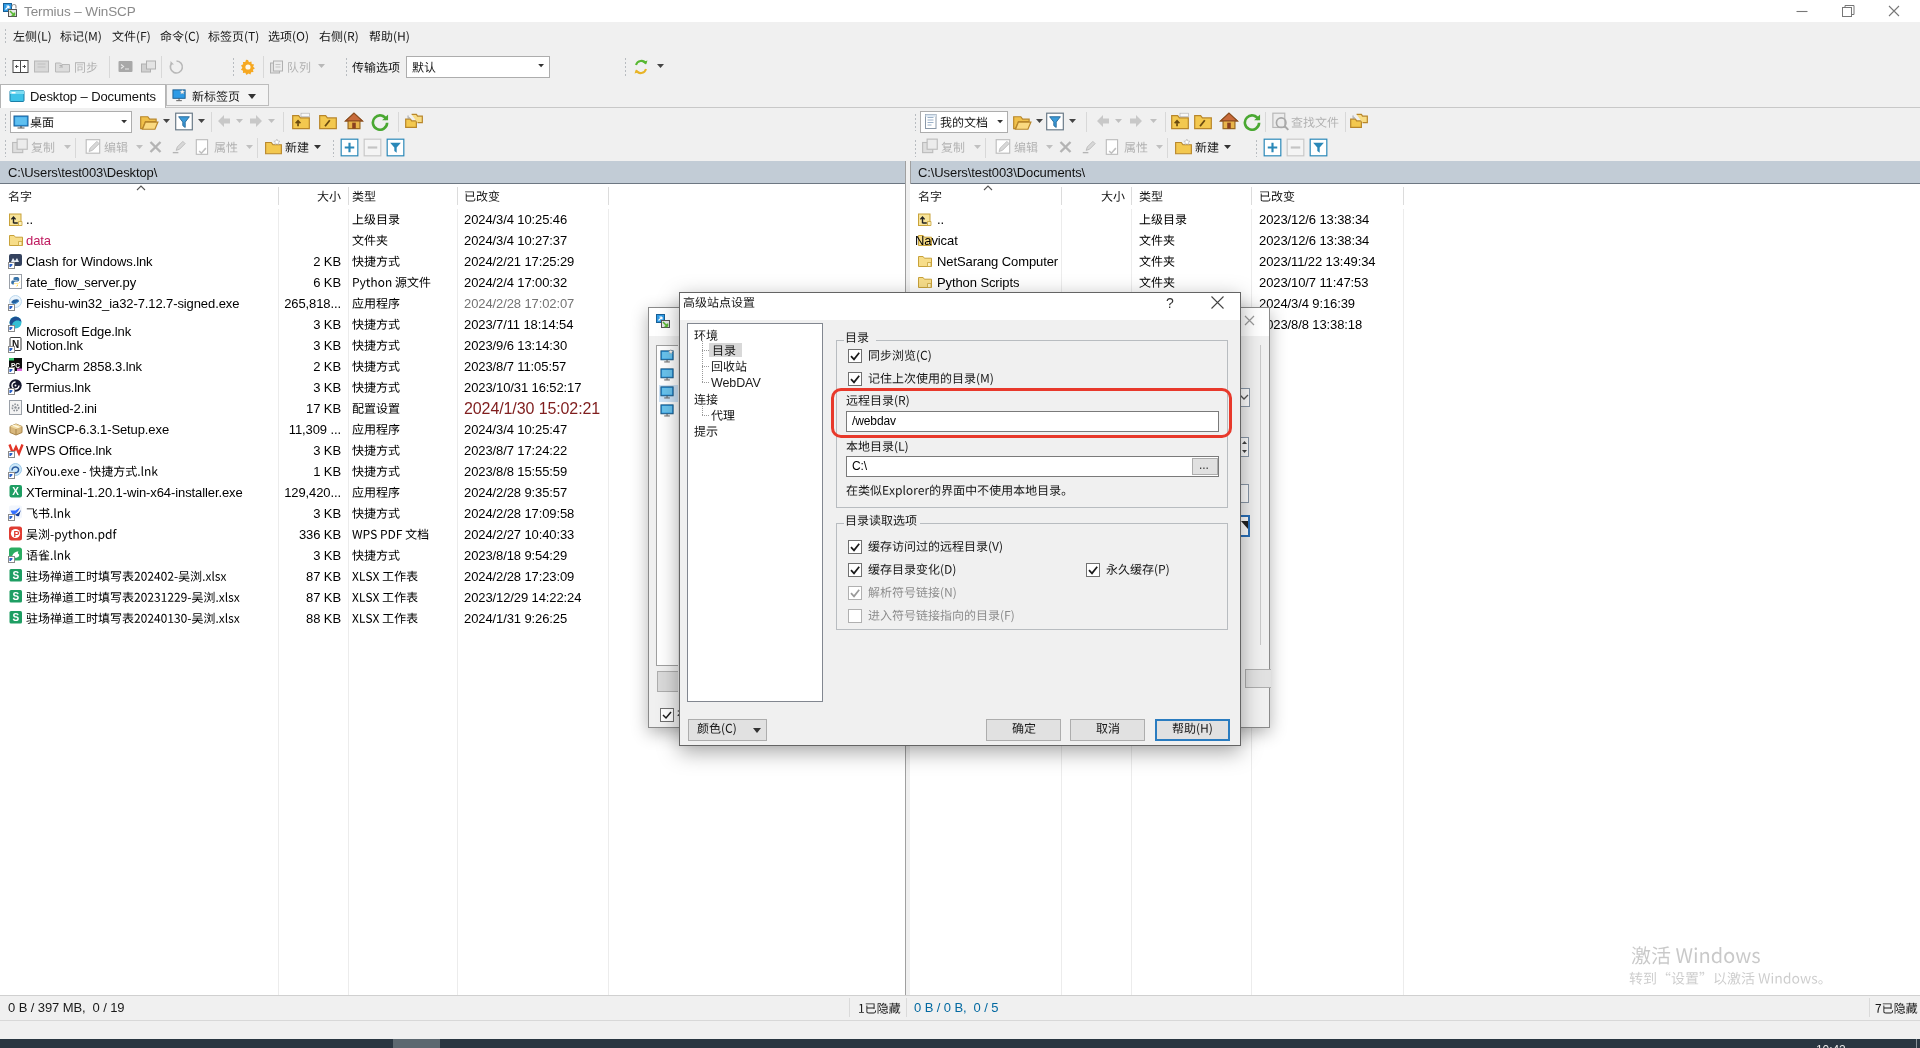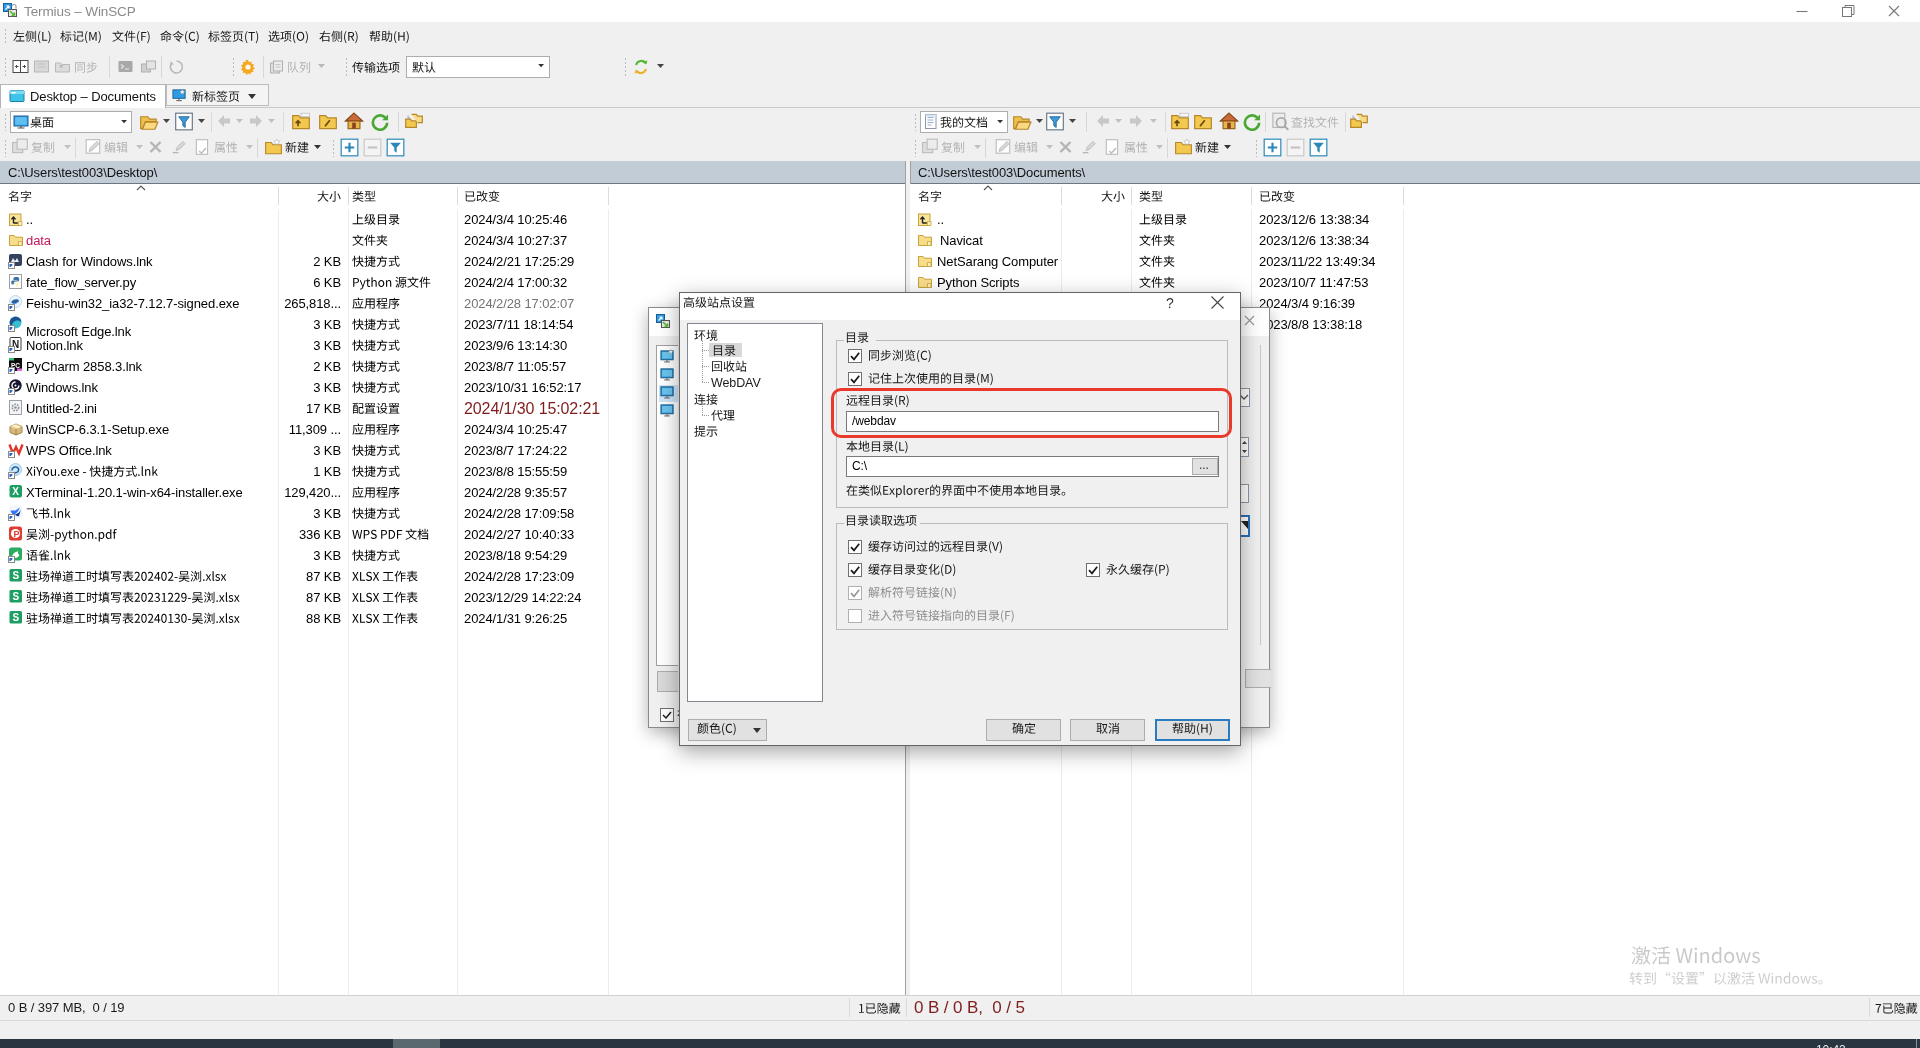--- a/index.html
+++ b/index.html
@@ -912,21 +912,21 @@
     </g>
   </svg>
 <div style="position:absolute;left:464px;top:359px;width:140px;height:15px;font-size:13px;color:#000;line-height:15px;letter-spacing:-0.1px;white-space:pre">2023/8/7 11:05:57</div>
 <svg style="position:absolute;left:8px;top:379px" width="16" height="16" viewBox="0 0 16 16">
     <circle cx="7.5" cy="6.5" r="6.2" fill="#15182e"></circle>
     <path d="M7.5 3a3.5 3.5 0 1 0 3.5 3.5" stroke="#fff" stroke-width="1.4" fill="none"></path>
     <circle cx="7.5" cy="6.5" r="1" fill="#fff"></circle>
     <rect x="0.5" y="9.5" width="6" height="6" fill="#fff" stroke="#8a8a8a"></rect>
     <path d="M2 14v-2.4h2.2M4.4 11.3 2.3 13.6" stroke="#2a62c8" stroke-width="1.1" fill="none"></path>
   </svg>
-<div style="position:absolute;left:26px;top:380px;width:330px;height:15px;font-size:13px;color:#000;line-height:15px;letter-spacing:-0.1px;white-space:pre">Windows.lnk</div>
+<div style="position:absolute;left:26px;top:380px;width:330px;height:15px;font-size:13px;color:#000;line-height:15px;letter-spacing:-0.1px;white-space:pre">Termius.lnk</div>
 <div style="position:absolute;right:1579px;text-align:right;top:380px;width:100px;height:15px;font-size:13px;color:#000;line-height:15px;letter-spacing:-0.1px;white-space:pre">3 KB</div>
 <svg style="position:absolute;left:352.0px;top:381.0px;overflow:visible;" width="48.0" height="15">
     <g fill="#000" transform="translate(0,10.80) scale(0.012000,-0.012000)">
       <use href="#g62" x="0"></use>
       <use href="#g63" x="1000"></use>
       <use href="#g64" x="2000"></use>
       <use href="#g65" x="3000"></use>
     </g>
   </svg>
 <div style="position:absolute;left:464px;top:380px;width:140px;height:15px;font-size:13px;color:#000;line-height:15px;letter-spacing:-0.1px;white-space:pre">2023/10/31 16:52:17</div>
@@ -1269,21 +1269,21 @@
       <use href="#g58" x="1000"></use>
       <use href="#g59" x="2000"></use>
       <use href="#g60" x="3000"></use>
     </g>
   </svg>
 <div style="position:absolute;left:1259px;top:212px;width:140px;height:15px;font-size:13px;color:#000;line-height:15px;letter-spacing:-0.1px;white-space:pre">2023/12/6 13:38:34</div>
 <svg style="position:absolute;left:917px;top:232px" width="16" height="16" viewBox="0 0 16 16">
     <path d="M1.5 3.5h4.6l1.3 1.7h7.1v8.3H1.5z" fill="#f7dd89" stroke="#c8a23a" stroke-width="1"></path>
     <path d="M10.5 9.5H14v4h-3.5z" fill="#fcf0bc" stroke="#c8a23a" stroke-width="0.8"></path>
   </svg>
-<div style="position:absolute;left:940px;top:233px;width:330px;height:15px;font-size:13px;color:#000;line-height:15px;letter-spacing:-0.1px;white-space:pre">Navicat</div>
+<div style="position:absolute;left:915px;top:233px;width:330px;height:15px;font-size:13px;color:#000;line-height:15px;letter-spacing:-0.1px;white-space:pre">Navicat</div>
 <svg style="position:absolute;left:1139.0px;top:234.0px;overflow:visible;" width="36.0" height="15">
     <g fill="#000" transform="translate(0,10.80) scale(0.012000,-0.012000)">
       <use href="#g8" x="0"></use>
       <use href="#g9" x="1000"></use>
       <use href="#g61" x="2000"></use>
     </g>
   </svg>
 <div style="position:absolute;left:1259px;top:233px;width:140px;height:15px;font-size:13px;color:#000;line-height:15px;letter-spacing:-0.1px;white-space:pre">2023/12/6 13:38:34</div>
 <svg style="position:absolute;left:917px;top:253px" width="16" height="16" viewBox="0 0 16 16">
     <path d="M1.5 3.5h4.6l1.3 1.7h7.1v8.3H1.5z" fill="#f7dd89" stroke="#c8a23a" stroke-width="1"></path>
@@ -1324,21 +1324,21 @@
 <div style="position:absolute;left:0px;top:995px;width:1920px;height:25px;background:#f0f0f0;border-top:1px solid #d0d0d0"></div>
 <div style="position:absolute;left:8px;top:1000px;width:300px;height:15px;font-size:13px;color:#1a1a1a;line-height:15px;letter-spacing:-0.1px;white-space:pre">0 B / 397 MB,  0 / 19</div>
 <svg style="position:absolute;left:858.3px;top:1002.0px;overflow:visible;" width="42.7" height="15">
     <g fill="#1a1a1a" transform="translate(0,10.80) scale(0.012000,-0.012000)">
       <use href="#g118" x="0"></use>
       <use href="#g54" x="555"></use>
       <use href="#g120" x="1555"></use>
       <use href="#g121" x="2555"></use>
     </g>
   </svg>
-<div style="position:absolute;left:914px;top:1000px;width:300px;height:15px;font-size:17px;color:#7f1d1d;line-height:15px;letter-spacing:-0.1px;white-space:pre">0 B / 0 B,  0 / 5</div>
+<div style="position:absolute;left:914px;top:1000px;width:300px;height:15px;font-size:13px;color:#0369a1;line-height:15px;letter-spacing:-0.1px;white-space:pre">0 B / 0 B,  0 / 5</div>
 <svg style="position:absolute;left:1875.3px;top:1002.0px;overflow:visible;" width="42.7" height="15">
     <g fill="#1a1a1a" transform="translate(0,10.80) scale(0.012000,-0.012000)">
       <use href="#g122" x="0"></use>
       <use href="#g54" x="555"></use>
       <use href="#g120" x="1555"></use>
       <use href="#g121" x="2555"></use>
     </g>
   </svg>
 <div class="vsep" style="left:906px;top:998px;height:19px;background:#dadada"></div>
 <div class="vsep" style="left:849px;top:998px;height:19px;background:#dadada"></div>

